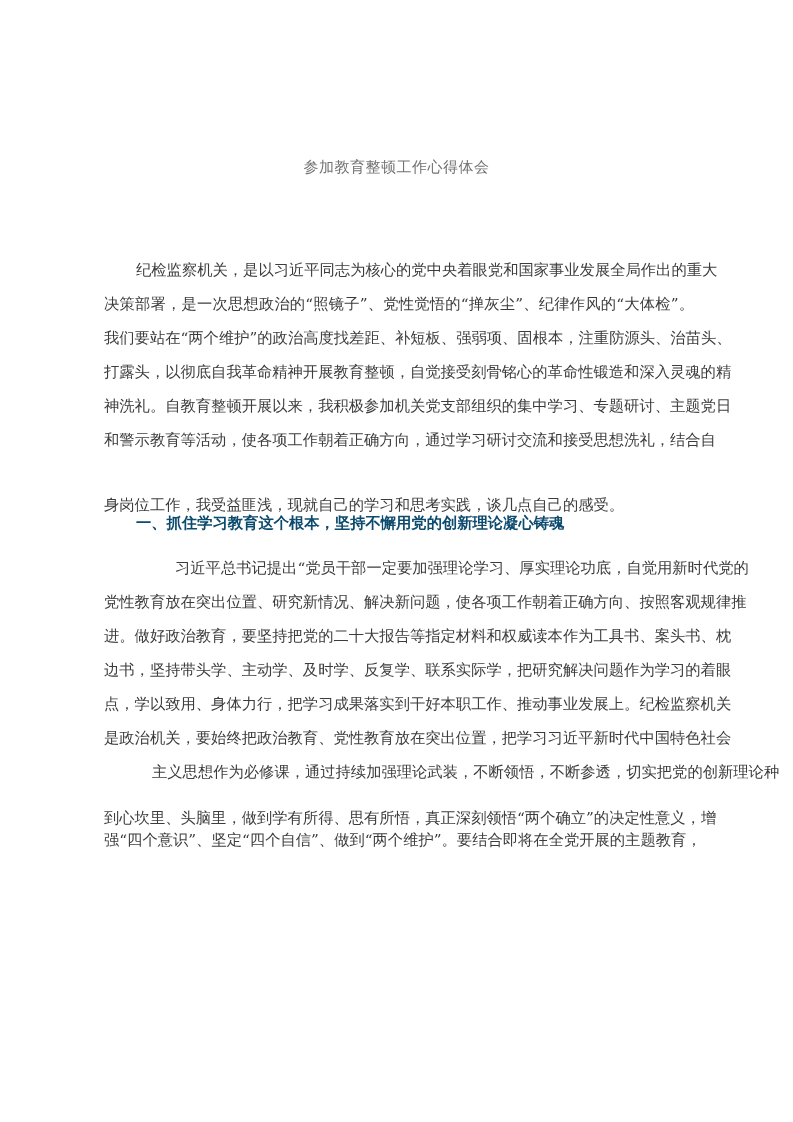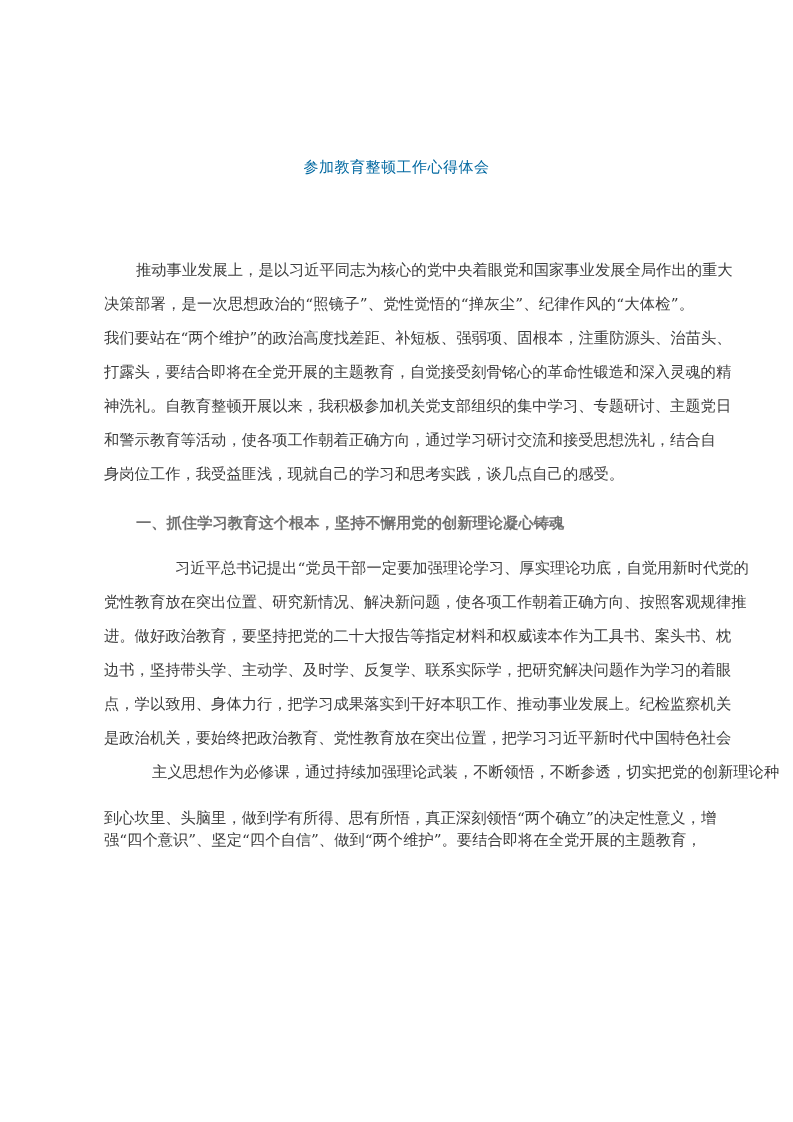--- a/index.html
+++ b/index.html
@@ -22,62 +22,63 @@
     background: #fff;
   }
   .title {
     position: absolute;
     top: 158px;
     left: 0;
     width: 793px;
     text-align: center;
     font-size: 15px;
     letter-spacing: 0.5px;
-    color: #0369a1;
+    color: #737373;
   }
   .line {
     position: absolute;
     left: 104px;
     width: 590px;
     font-size: 15.3px;
     line-height: 20px;
     white-space: nowrap;
     text-align: justify;
     text-align-last: justify;
     color: #3c3c3c;
   }
   .line.last {
     text-align-last: left;
+    margin-top: 31px;
   }
   .line.indent {
     left: 136px;
     width: 558px;
   }
   .heading {
     position: absolute;
     left: 136px;
     font-size: 15.3px;
     line-height: 20px;
     white-space: nowrap;
     font-weight: bold;
-    color: #737373;
+    color: #0c4a6e;
   }
 </style>
 </head>
 <body>
 
 <div class="page">
 
   <div class="title">参加教育整顿工作心得体会</div>
 
   <div>
-    <div class="line indent" style="top:260px;">推动事业发展上，是以习近平同志为核心的党中央着眼党和国家事业发展全局作出的重大</div>
+    <div class="line indent" style="top:260px;">纪检监察机关，是以习近平同志为核心的党中央着眼党和国家事业发展全局作出的重大</div>
     <div class="line" style="top:294px;">决策部署，是一次思想政治的“照镜子”、党性觉悟的“掸灰尘”、纪律作风的“大体检”。</div>
     <div class="line" style="top:328px;">我们要站在“两个维护”的政治高度找差距、补短板、强弱项、固根本，注重防源头、治苗头、</div>
-    <div class="line" style="top:362px;">打露头，要结合即将在全党开展的主题教育，自觉接受刻骨铭心的革命性锻造和深入灵魂的精</div>
+    <div class="line" style="top:362px;">打露头，以彻底自我革命精神开展教育整顿，自觉接受刻骨铭心的革命性锻造和深入灵魂的精</div>
     <div class="line" style="top:396px;">神洗礼。自教育整顿开展以来，我积极参加机关党支部组织的集中学习、专题研讨、主题党日</div>
     <div class="line" style="top:430px;">和警示教育等活动，使各项工作朝着正确方向，通过学习研讨交流和接受思想洗礼，结合自</div>
     <div class="line last" style="top:464px;">身岗位工作，我受益匪浅，现就自己的学习和思考实践，谈几点自己的感受。</div>
   </div>
 
   <div class="heading" style="top:513px;">一、抓住学习教育这个根本，坚持不懈用党的创新理论凝心铸魂</div>
 
   <div>
     <div class="line indent" style="top:558px;margin-left:39px;">习近平总书记提出“党员干部一定要加强理论学习、厚实理论功底，自觉用新时代党的</div>
     <div class="line" style="top:592px;">党性教育放在突出位置、研究新情况、解决新问题，使各项工作朝着正确方向、按照客观规律推</div>

